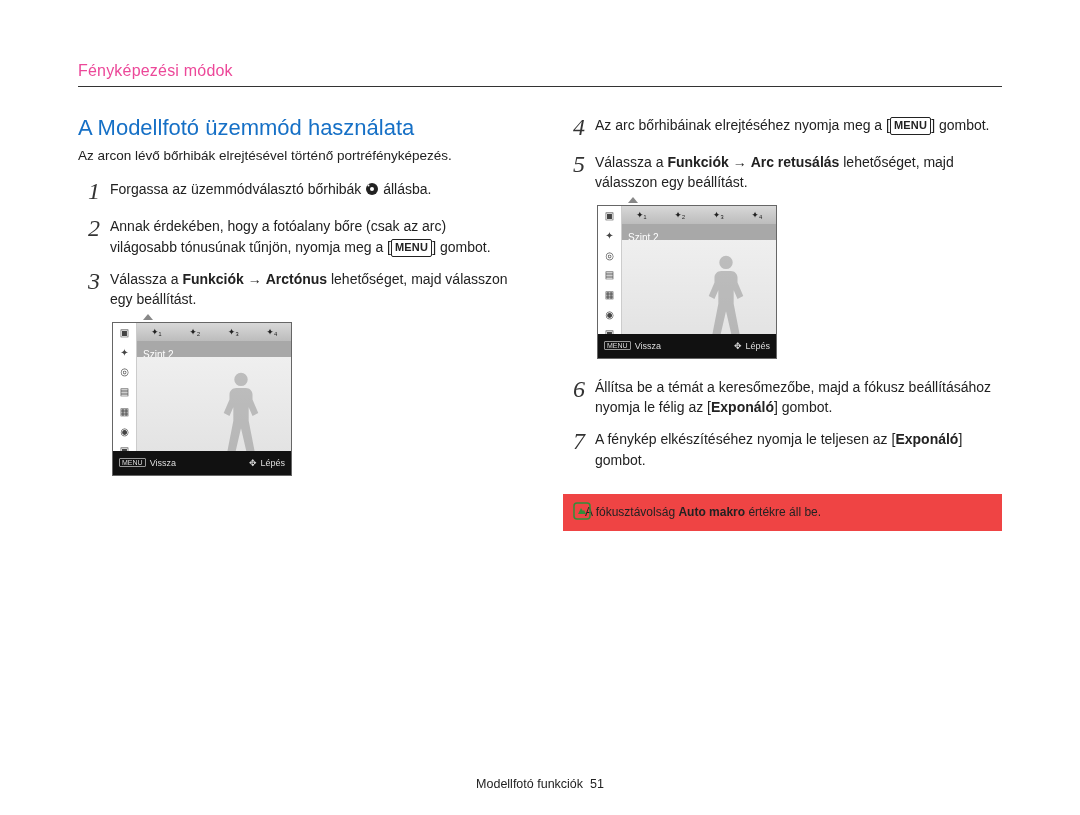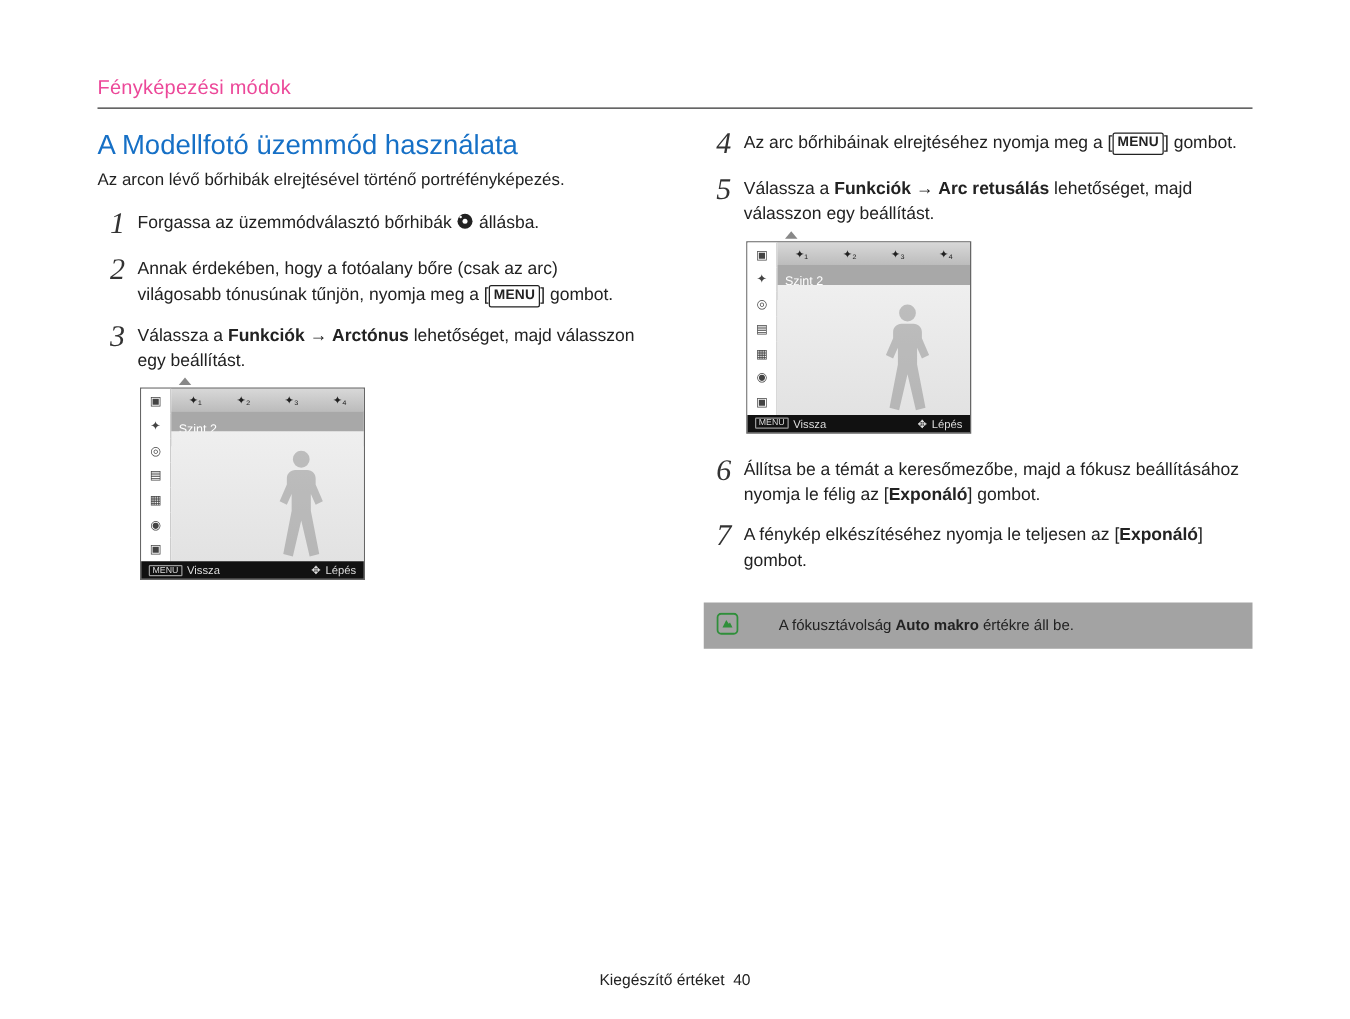--- a/index.html
+++ b/index.html
@@ -20,21 +20,21 @@
   .section-head {
     color: #ec4899;
     font-size: 16px;
     letter-spacing: 0.2px;
     padding-bottom: 6px;
     border-bottom: 1px solid #333;
   }
   .cols {
     display: flex;
     gap: 46px;
-    margin-top: 16px;
+    margin-top: 28px;
   }
   .col {
     width: 440px;
   }
   h1.title {
     color: #1670c6;
     font-weight: 400;
     font-size: 22px;
     margin: 0 0 6px 0;
   }
@@ -91,23 +91,23 @@
     font-size: 11px;
     font-weight: 700;
     vertical-align: 1px;
     letter-spacing: 0.2px;
   }
   .dial-icon {
     display:inline-block;
     vertical-align:-2px;
   }
   .note-box {
-    background: #a3a3a3;
+    background: #ef4444;
     margin-top: 24px;
-    padding: 10px 12px 10px 60px;
+    padding: 10px 12px 10px 22px;
     font-size: 12px;
     position: relative;
     line-height: 1.4;
   }
   .note-box .info-icon {
     position: absolute;
     left: 10px;
     top: 8px;
   }
   .footer {
@@ -168,21 +168,21 @@
     background: linear-gradient(#efefef,#e2e2e2);
     overflow:hidden;
   }
   .shot .silhouette{
     position:absolute; right:24px; bottom:0;
     width:52px; height:96px;
     opacity:.35;
   }
   .shot .footbar{
     position:absolute;
-    left:0; right:0; bottom:0; height:14px;
+    left:0; right:0; bottom:0; height:24px;
     background:#111;
     color:#dedede;
     font-size:9px;
     display:flex; align-items:center;
     padding:0 6px;
     gap:4px;
   }
   .shot .footbar .spacer{flex:1}
   .shot .footbar .mini{
     display:inline-block; border:1px solid #999;
@@ -347,15 +347,15 @@
             <rect x="1" y="1" width="16" height="16" rx="3" fill="none" stroke="#2f8f3a" stroke-width="1.5"></rect>
             <path d="M5 12l3-6 2 3 1-1 2 4z" fill="#2f8f3a"></path>
           </svg>
         </span>
         <span>A fókusztávolság </span><strong>Auto makro</strong><span> értékre áll be.</span>
       </div>
     </div>
   </div>
 
   <div class="footer">
-    <span>Kiegészítő értéket</span>&nbsp;&nbsp;<span>40</span>
+    <span>Modellfotó funkciók</span>&nbsp;&nbsp;<span>51</span>
   </div>
 </div>
 
 </body></html>

